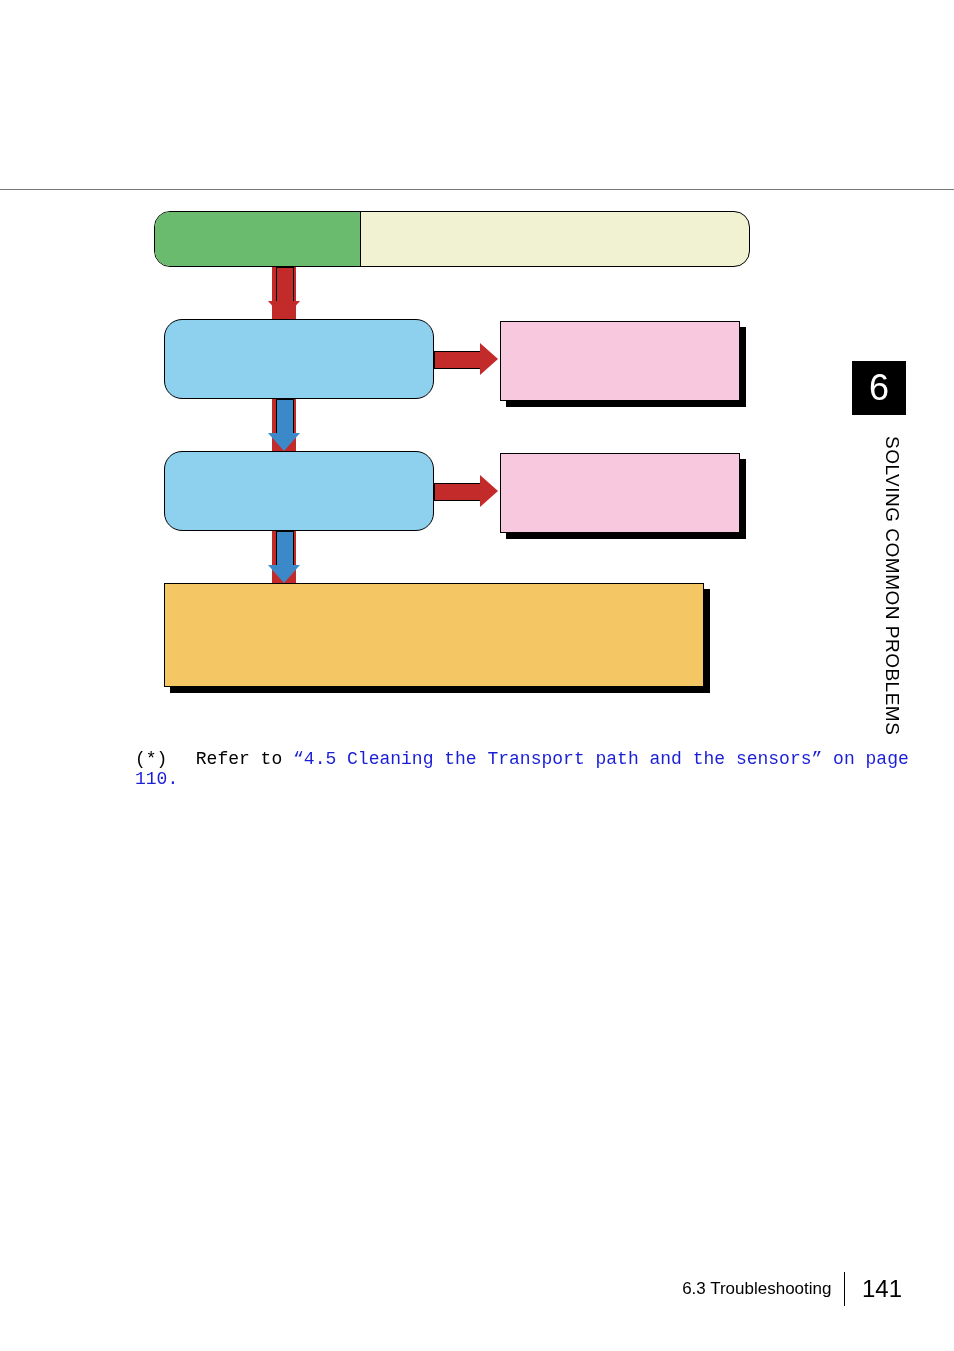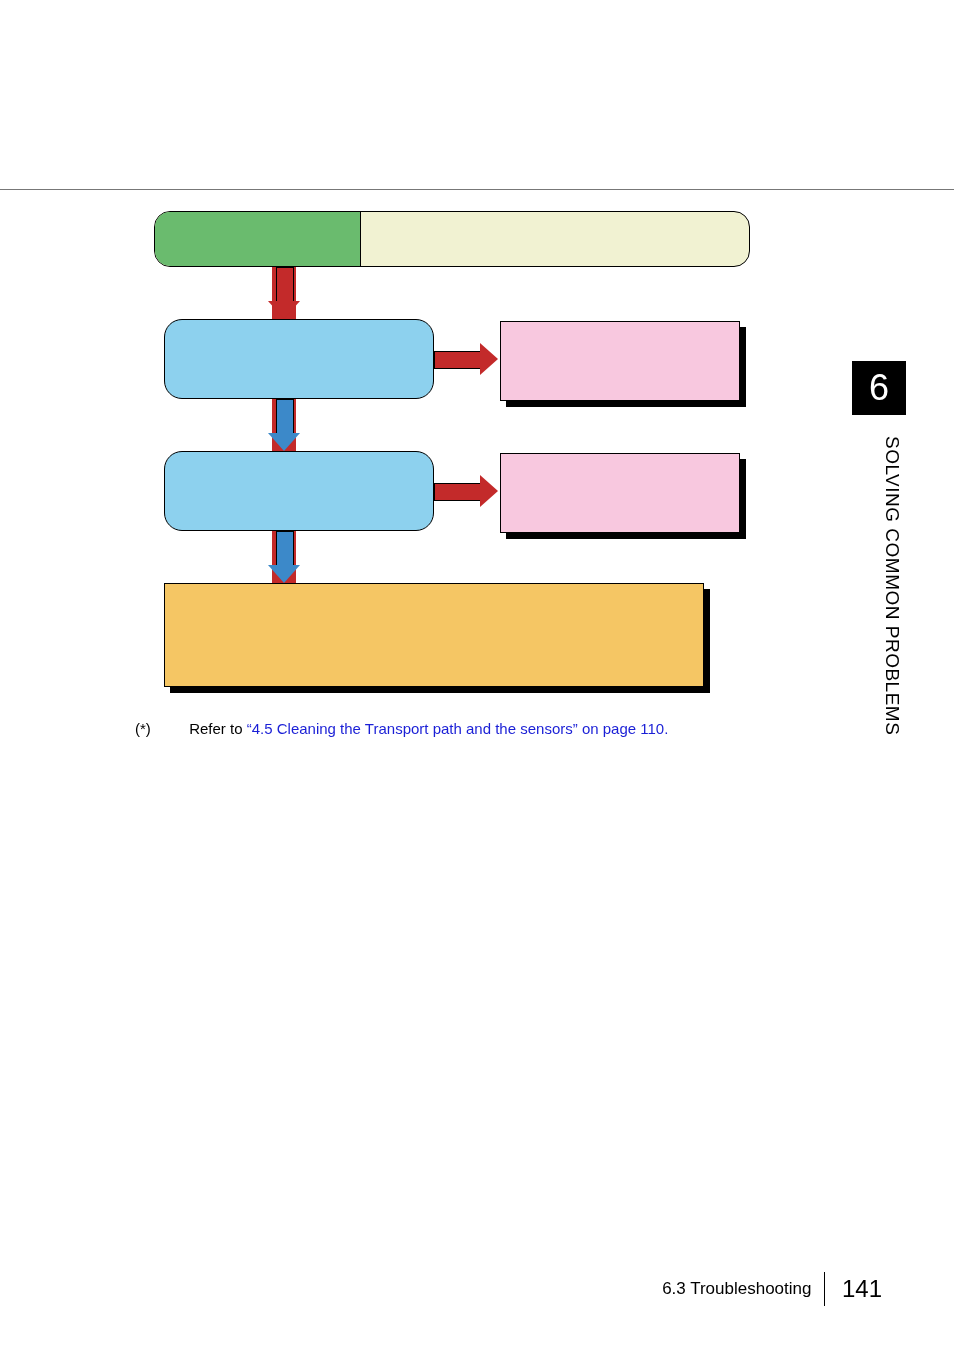--- a/index.html
+++ b/index.html
@@ -111,23 +111,24 @@
   }
   
   .orangebox {
     border: 1px solid #000;
     background: #f5c664;
   }
   
   .footnote {
     position: absolute;
     left: 135px;
-    top: 720px;
-    font-size: 15px;
+    top: 749px;
+    font-size: 18px;
     color: #000;
+    font-family: Liberation Mono, monospace;
   }
   .footnote .link {
     color: #1a1fd6;
   }
   .footnote .star {
     display: inline-block;
     width: 50px;
   }
   
   .sidetab {
@@ -156,21 +157,21 @@
     color: #000;
     text-align: left;
   }
   
   .footer {
     position: absolute;
     top: 1272px;
     left: 0;
     width: 954px;
     text-align: right;
-    padding-right: 72px;
+    padding-right: 52px;
     box-sizing: border-box;
     font-size: 17px;
   }
   .footer .sep {
     display: inline-block;
     width: 1px;
     height: 34px;
     background: #000;
     vertical-align: middle;
     margin: 0 12px 0 8px;

